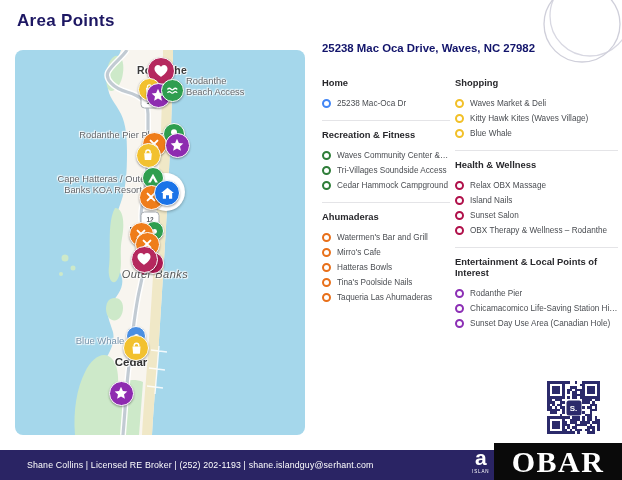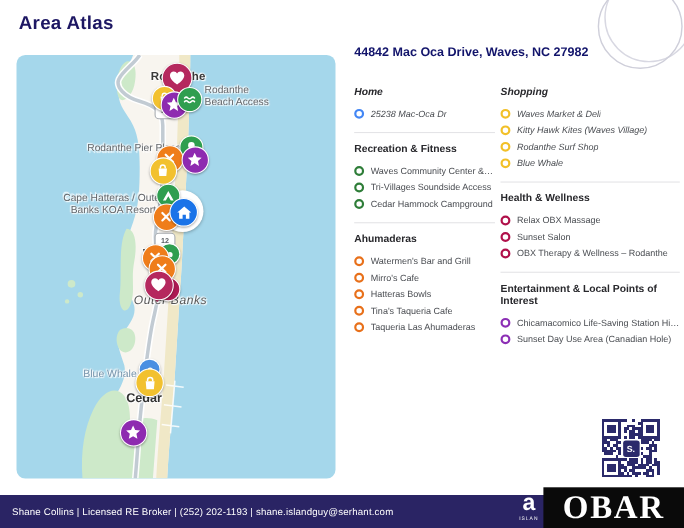--- a/index.html
+++ b/index.html
@@ -33,59 +33,59 @@
   .shield{position:absolute;width:17px;height:13px;background:#fff;border:1px solid #a9adb2;
        border-radius:4px;color:#5a5e63;font-size:6.5px;font-weight:700;display:flex;
        align-items:center;justify-content:center;transform:translate(-50%,-50%);}
 
   
   .address{position:absolute;left:322px;top:42px;font-size:11.4px;font-weight:700;color:#12146b;}
   .legend-col{position:absolute;top:68px;}
   .legend-col.c0{left:322px;width:128px;}
   .legend-col.c1{left:455px;width:163px;}
   .section{padding:8px 0 12px;}
-  .section:first-child{padding-top:9px;font-style:italic;}
+  .section:first-child{padding-top:9px;}
   .section + .section{border-top:1px solid #e4e4e7;}
   .sec-title{font-size:9.4px;font-weight:700;color:#28282c;margin-bottom:11px;}
   .item{display:flex;align-items:center;gap:6px;margin-top:6px;}
   .item:first-of-type{margin-top:0;}
   .ring{flex:0 0 auto;width:9px;height:9px;border-radius:50%;border:2.6px solid #999;
         box-sizing:border-box;background:#fff;}
   .item-label{font-size:8.2px;color:#4a4d52;white-space:nowrap;overflow:hidden;
         text-overflow:ellipsis;max-width:150px;}
 
   
   .qr-wrap{position:absolute;left:545px;top:379px;width:57px;height:57px;background:#fff;
         padding:2px;box-sizing:border-box;}
   .qr-wrap svg{display:block;}
   .qr-logo{position:absolute;left:50%;top:50%;transform:translate(-50%,-50%);
         width:15px;height:15px;background:#2b2a6b;border-radius:2.5px;color:#fff;
         font-size:8px;font-weight:700;display:flex;align-items:center;justify-content:center;}
   .footer{position:absolute;left:0;top:450px;width:622px;height:30px;background:#2a2464;}
-  .footer-text{position:absolute;left:11px;top:50%;transform:translateY(-50%);
+  .footer-text{position:absolute;left:27px;top:50%;transform:translateY(-50%);
         color:#fff;font-size:8.8px;letter-spacing:.15px;}
   .serhant{position:absolute;left:472px;top:448px;color:#fff;text-align:center;}
   .serhant-a{font-size:21px;font-weight:700;line-height:20px;}
   .serhant-sub{font-size:4.5px;letter-spacing:.9px;margin-top:1px;}
   .obar{position:absolute;left:494px;top:443px;width:128px;height:37px;background:#0a0a0a;
         display:flex;align-items:center;justify-content:center;z-index:5;}
   .obar span{font-family:"Liberation Serif",serif;font-size:30px;font-weight:600;
         color:#fff;letter-spacing:1.5px;line-height:1;}
 </style>
 </head>
 <body>
 
 <div class="page">
 
   <svg class="deco-circles" width="92" height="70" viewBox="0 0 92 70">
     <circle cx="60" cy="16" r="40" fill="none" stroke="#d8d8e2" stroke-width="1.3"></circle>
     <circle cx="52" cy="24" r="38" fill="none" stroke="#cfcfda" stroke-width="1.3"></circle>
   </svg>
 
-  <div class="page-title">Area Atlas</div>
+  <div class="page-title">Area Points</div>
 
   <div class="map">
     <svg class="base" width="290" height="385" viewBox="0 0 290 385">
 
       <path fill="#f8f5ef" d="M106,0 C102,12 94,22 93,34 C92,46 100,52 106,64 C111,74 112,88 112,102
         C112,122 111,138 106,152 C101,166 96,180 96,194 C96,208 104,216 107,228 C109,238 102,246 94,256
         C90,262 95,272 98,282 C100,292 96,300 90,310 C86,318 88,330 92,342 C95,352 95,368 93,385
         L137,385 C139,350 142,320 144,290 C146,258 148,226 150,194 C152,160 154,120 156,80
         C157,50 158,20 158,0 Z"></path>
 
@@ -266,21 +266,21 @@
         <div class="pin" style="left: 105px; top: 342px;">
           <div class="dotc" style="height: 23px; width: 23px; left: -11.5px; top: -11.5px; background: rgb(142, 43, 176); position: absolute;">
             <svg width="16" height="16" viewBox="0 0 16 16">
               <path fill="#fff" d="M8,1.8 9.9,5.9 14.3,6.4 11,9.4 11.9,13.8 8,11.5 4.1,13.8 5,9.4 1.7,6.4 6.1,5.9Z"></path>
             </svg>
           </div>
         </div>
       </div>
   </div>
 
-  <div class="address">44842 Mac Oca Drive, Waves, NC 27982</div>
+  <div class="address">25238 Mac Oca Drive, Waves, NC 27982</div>
 
   <div class="legend-col c0" id="legend-col-0">
       <div class="section">
         <div class="sec-title">Home</div>
         <div class="item">
           <span class="ring" style="border-color: rgb(66, 134, 245);"></span>
           <span class="item-label">25238 Mac-Oca Dr</span>
         </div>
       </div>
       <div class="section">
@@ -307,65 +307,69 @@
         <div class="item">
           <span class="ring" style="border-color: rgb(232, 112, 26);"></span>
           <span class="item-label">Mirro's Cafe</span>
         </div>
         <div class="item">
           <span class="ring" style="border-color: rgb(232, 112, 26);"></span>
           <span class="item-label">Hatteras Bowls</span>
         </div>
         <div class="item">
           <span class="ring" style="border-color: rgb(232, 112, 26);"></span>
-          <span class="item-label">Tina's Taqueria Cafe</span>
+          <span class="item-label">Tina's Poolside Nails</span>
         </div>
         <div class="item">
           <span class="ring" style="border-color: rgb(232, 112, 26);"></span>
           <span class="item-label">Taqueria Las Ahumaderas</span>
         </div>
       </div>
     </div>
   <div class="legend-col c1" id="legend-col-1">
       <div class="section">
         <div class="sec-title">Shopping</div>
         <div class="item">
           <span class="ring" style="border-color: rgb(242, 192, 40);"></span>
           <span class="item-label">Waves Market &amp; Deli</span>
         </div>
         <div class="item">
           <span class="ring" style="border-color: rgb(242, 192, 40);"></span>
           <span class="item-label">Kitty Hawk Kites (Waves Village)</span>
         </div>
         <div class="item">
           <span class="ring" style="border-color: rgb(242, 192, 40);"></span>
-          <span class="item-label">Rodanthe Surf Shop</span>
-        </div>
-        <div class="item">
-          <span class="ring" style="border-color: rgb(242, 192, 40);"></span>
           <span class="item-label">Blue Whale</span>
         </div>
       </div>
       <div class="section">
         <div class="sec-title">Health &amp; Wellness</div>
         <div class="item">
           <span class="ring" style="border-color: rgb(176, 16, 74);"></span>
           <span class="item-label">Relax OBX Massage</span>
         </div>
         <div class="item">
           <span class="ring" style="border-color: rgb(176, 16, 74);"></span>
+          <span class="item-label">Island Nails</span>
+        </div>
+        <div class="item">
+          <span class="ring" style="border-color: rgb(176, 16, 74);"></span>
           <span class="item-label">Sunset Salon</span>
         </div>
         <div class="item">
           <span class="ring" style="border-color: rgb(176, 16, 74);"></span>
           <span class="item-label">OBX Therapy &amp; Wellness – Rodanthe</span>
         </div>
       </div>
       <div class="section">
         <div class="sec-title">Entertainment &amp; Local Points of Interest</div>
+        <div class="item">
+          <span class="ring" style="border-color: rgb(140, 47, 181);"></span>
+          <span class="item-label">Rodanthe Pier</span>
+        </div>
         <div class="item">
           <span class="ring" style="border-color: rgb(140, 47, 181);"></span>
           <span class="item-label">Chicamacomico Life-Saving Station Historic...</span>
         </div>
         <div class="item">
           <span class="ring" style="border-color: rgb(140, 47, 181);"></span>
           <span class="item-label">Sunset Day Use Area (Canadian Hole)</span>
         </div>
       </div>
     </div>

